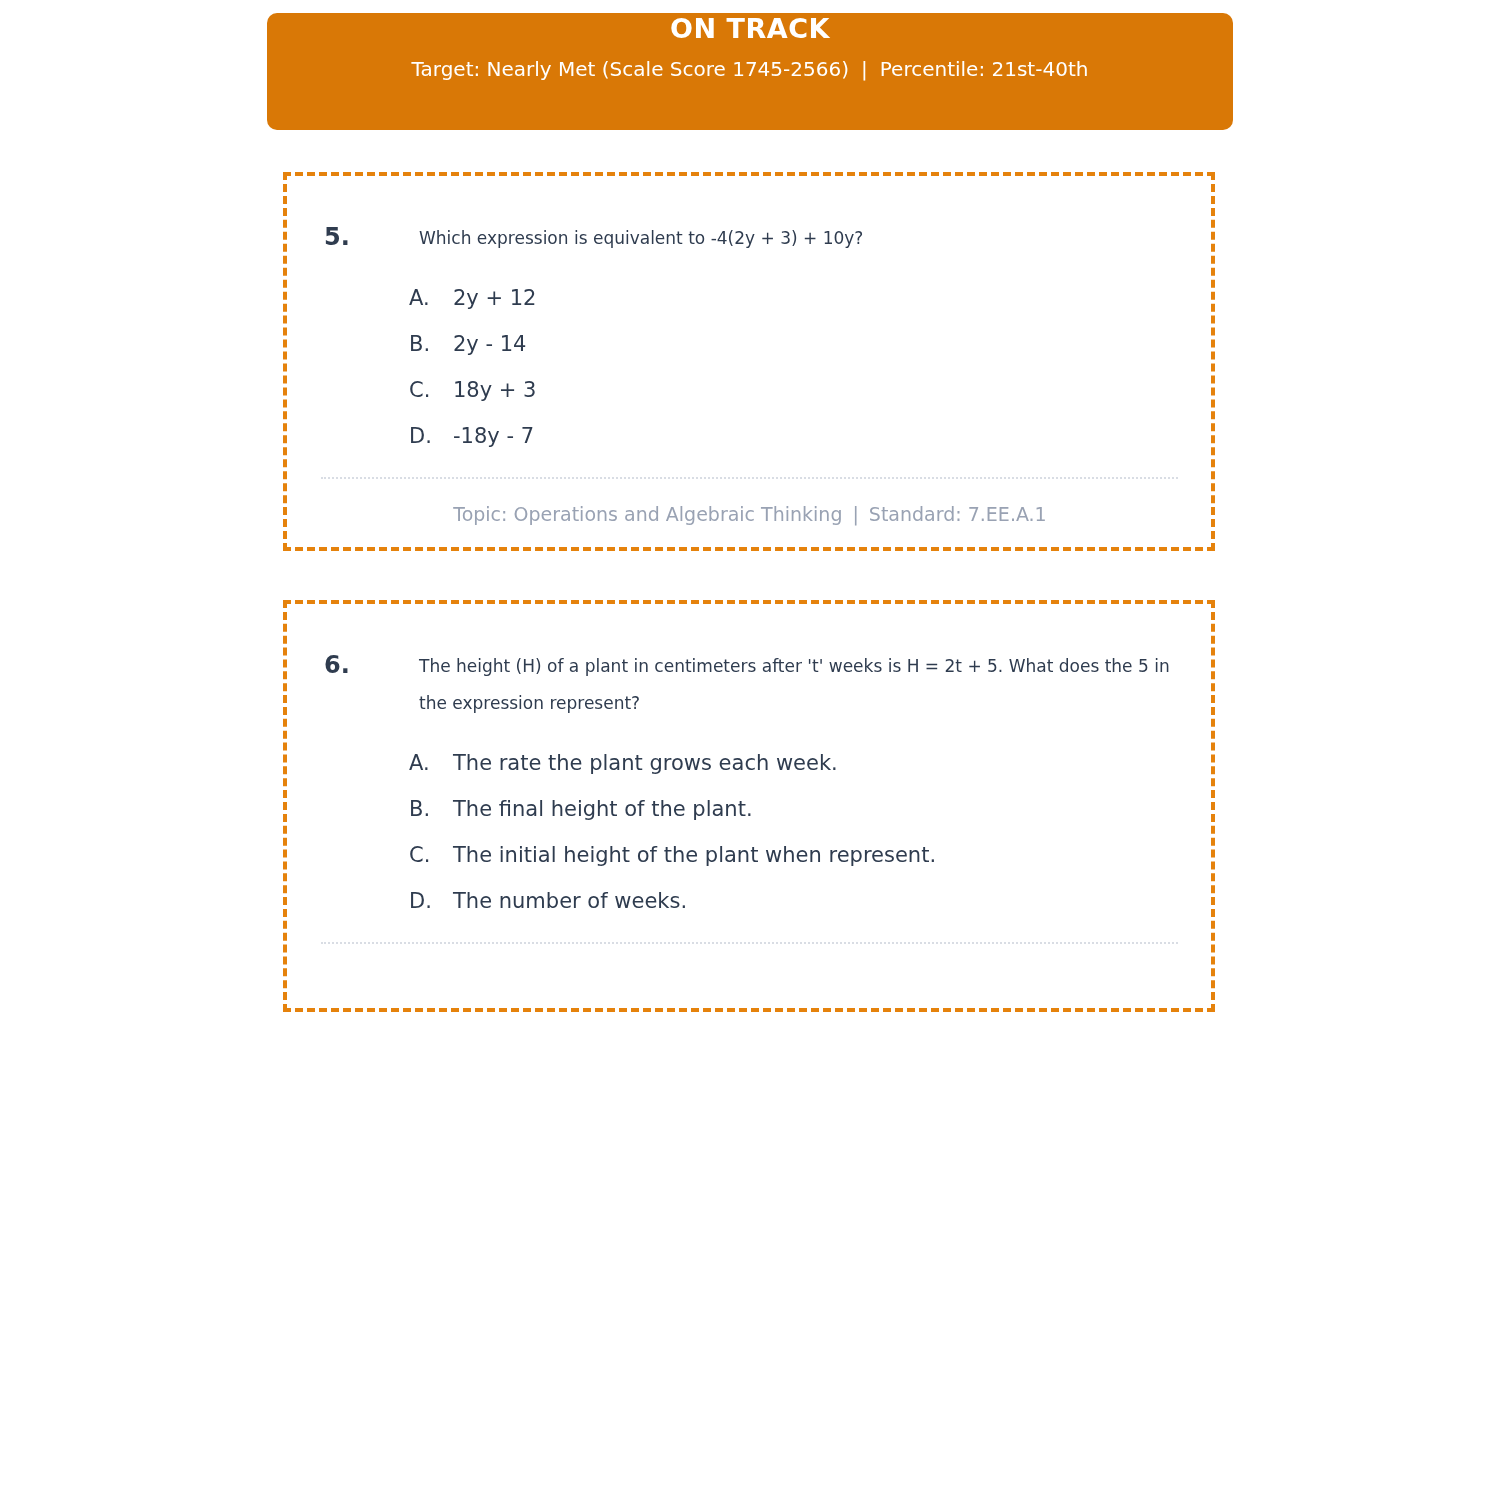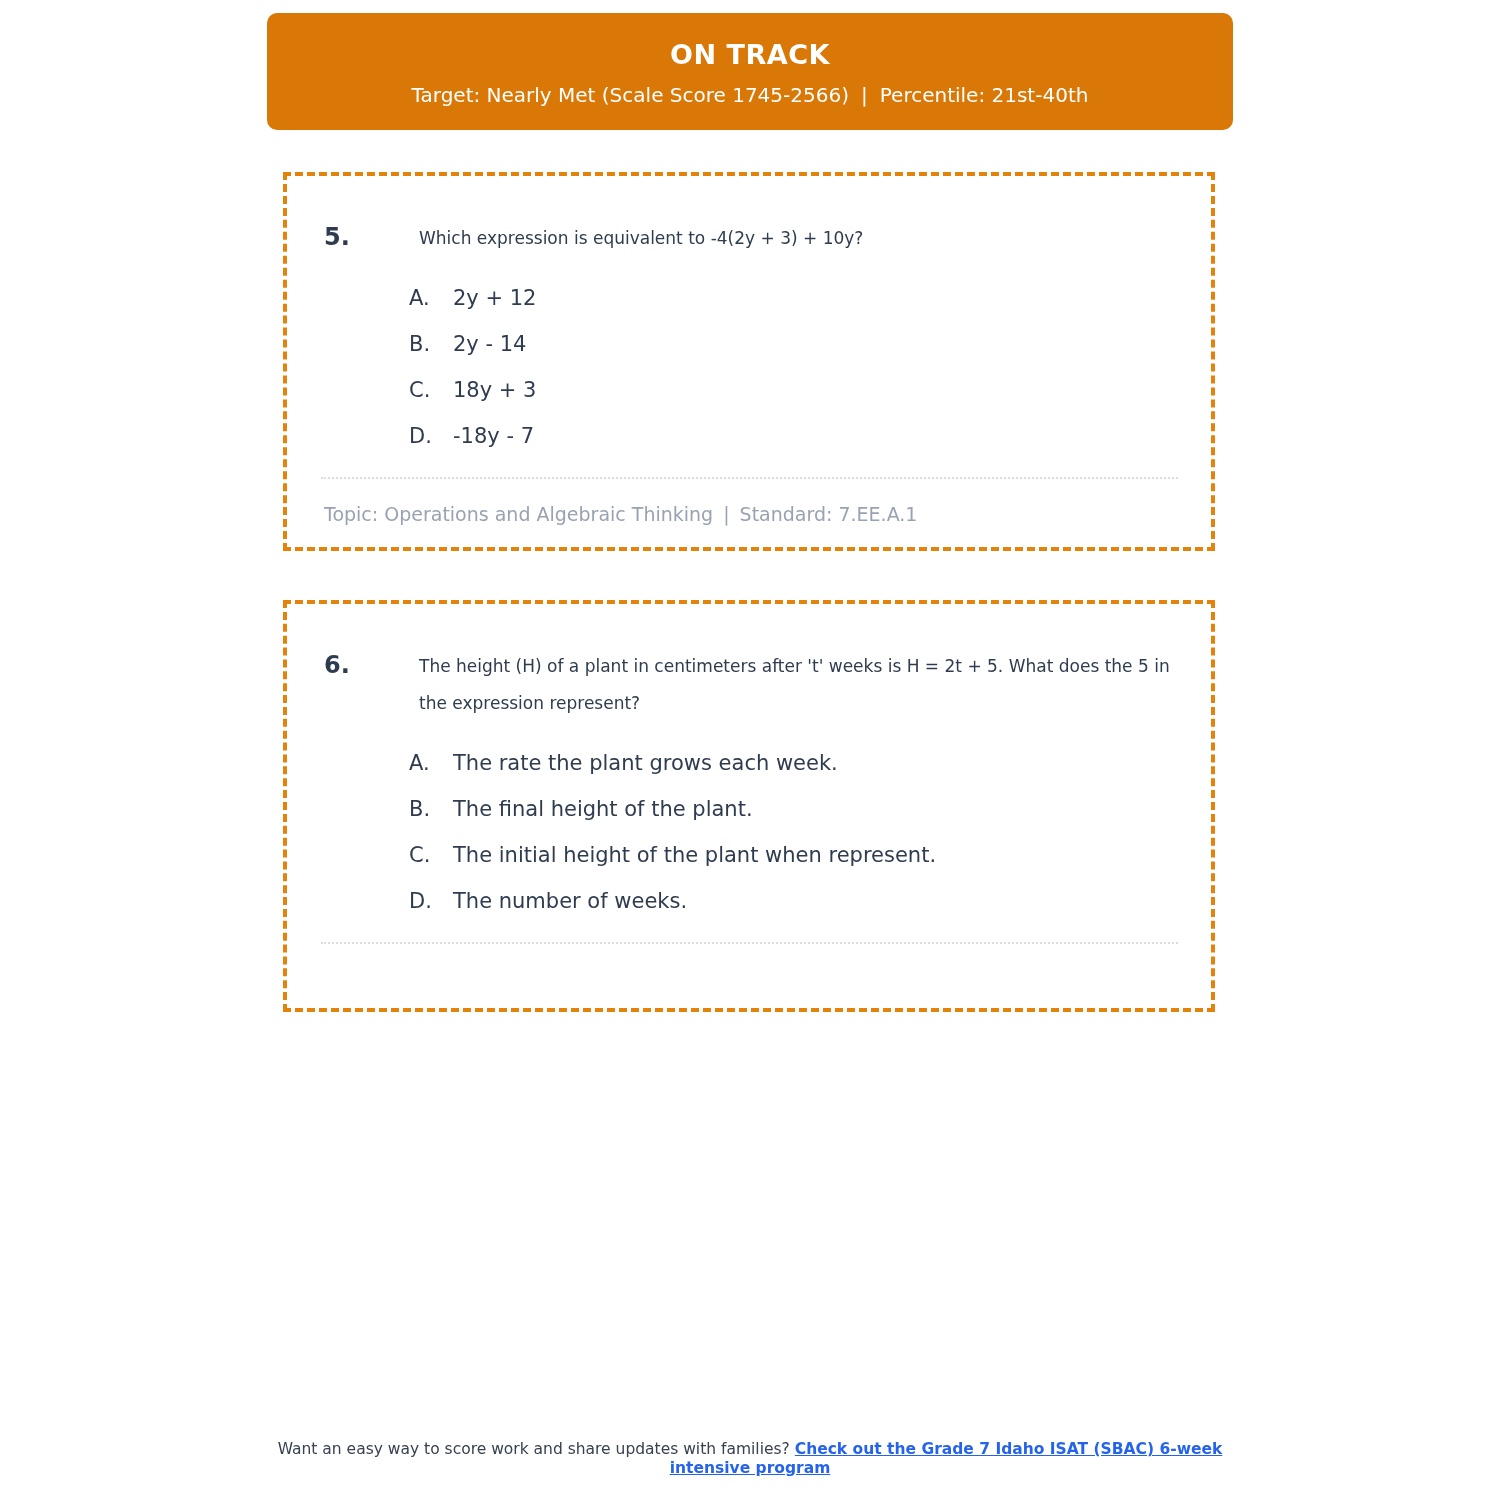--- a/index.html
+++ b/index.html
@@ -14,21 +14,20 @@
   .page { position: absolute; inset: 0; }
 
   
   .banner {
     position: absolute;
     left: 267px; top: 13px;
     width: 966px; height: 117px;
     background: #d97806;
     border-radius: 10px;
     text-align: center;
-    padding-top: 26px;
     color: #ffffff;
   }
   .banner-title {
     font-size: 27px;
     font-weight: bold;
     letter-spacing: 0.5px;
     line-height: 32px;
   }
   .banner-subtitle {
     margin-top: 12px;
@@ -72,21 +71,21 @@
   }
   .opt { display: flex; font-size: 21px; line-height: 26px; }
   .opt-letter { width: 44px; flex: 0 0 44px; }
 
   .divider {
     border-top: 2px dotted #d9dde4;
     margin: 28px -2px 0 -3px;
   }
   .meta {
     margin-top: 24px;
-    text-align: left;
+    text-align: center;
     font-size: 19px;
     color: #99a2b3;
   }
   .meta .pipe { margin: 0 10px; }
 
   
   .page-footer {
     position: absolute;
     left: 50%;
     transform: translateX(-50%);
@@ -163,18 +162,14 @@
         <span class="opt-text">The initial height of the plant when represent.</span>
       </div>
       <div class="opt">
         <span class="opt-letter">D.</span>
         <span class="opt-text">The number of weeks.</span>
       </div>
     </div>
     <div class="divider"></div>
   </section>
 
-  <footer class="page-footer">
-    <span>Want an easy way to score work and share updates with families?</span>
-    <a class="footer-link" href="#">Check out the Grade 7 Idaho ISAT (SBAC) 6-week intensive program</a>
-  </footer>
 
 </div>
 
 </body></html>

